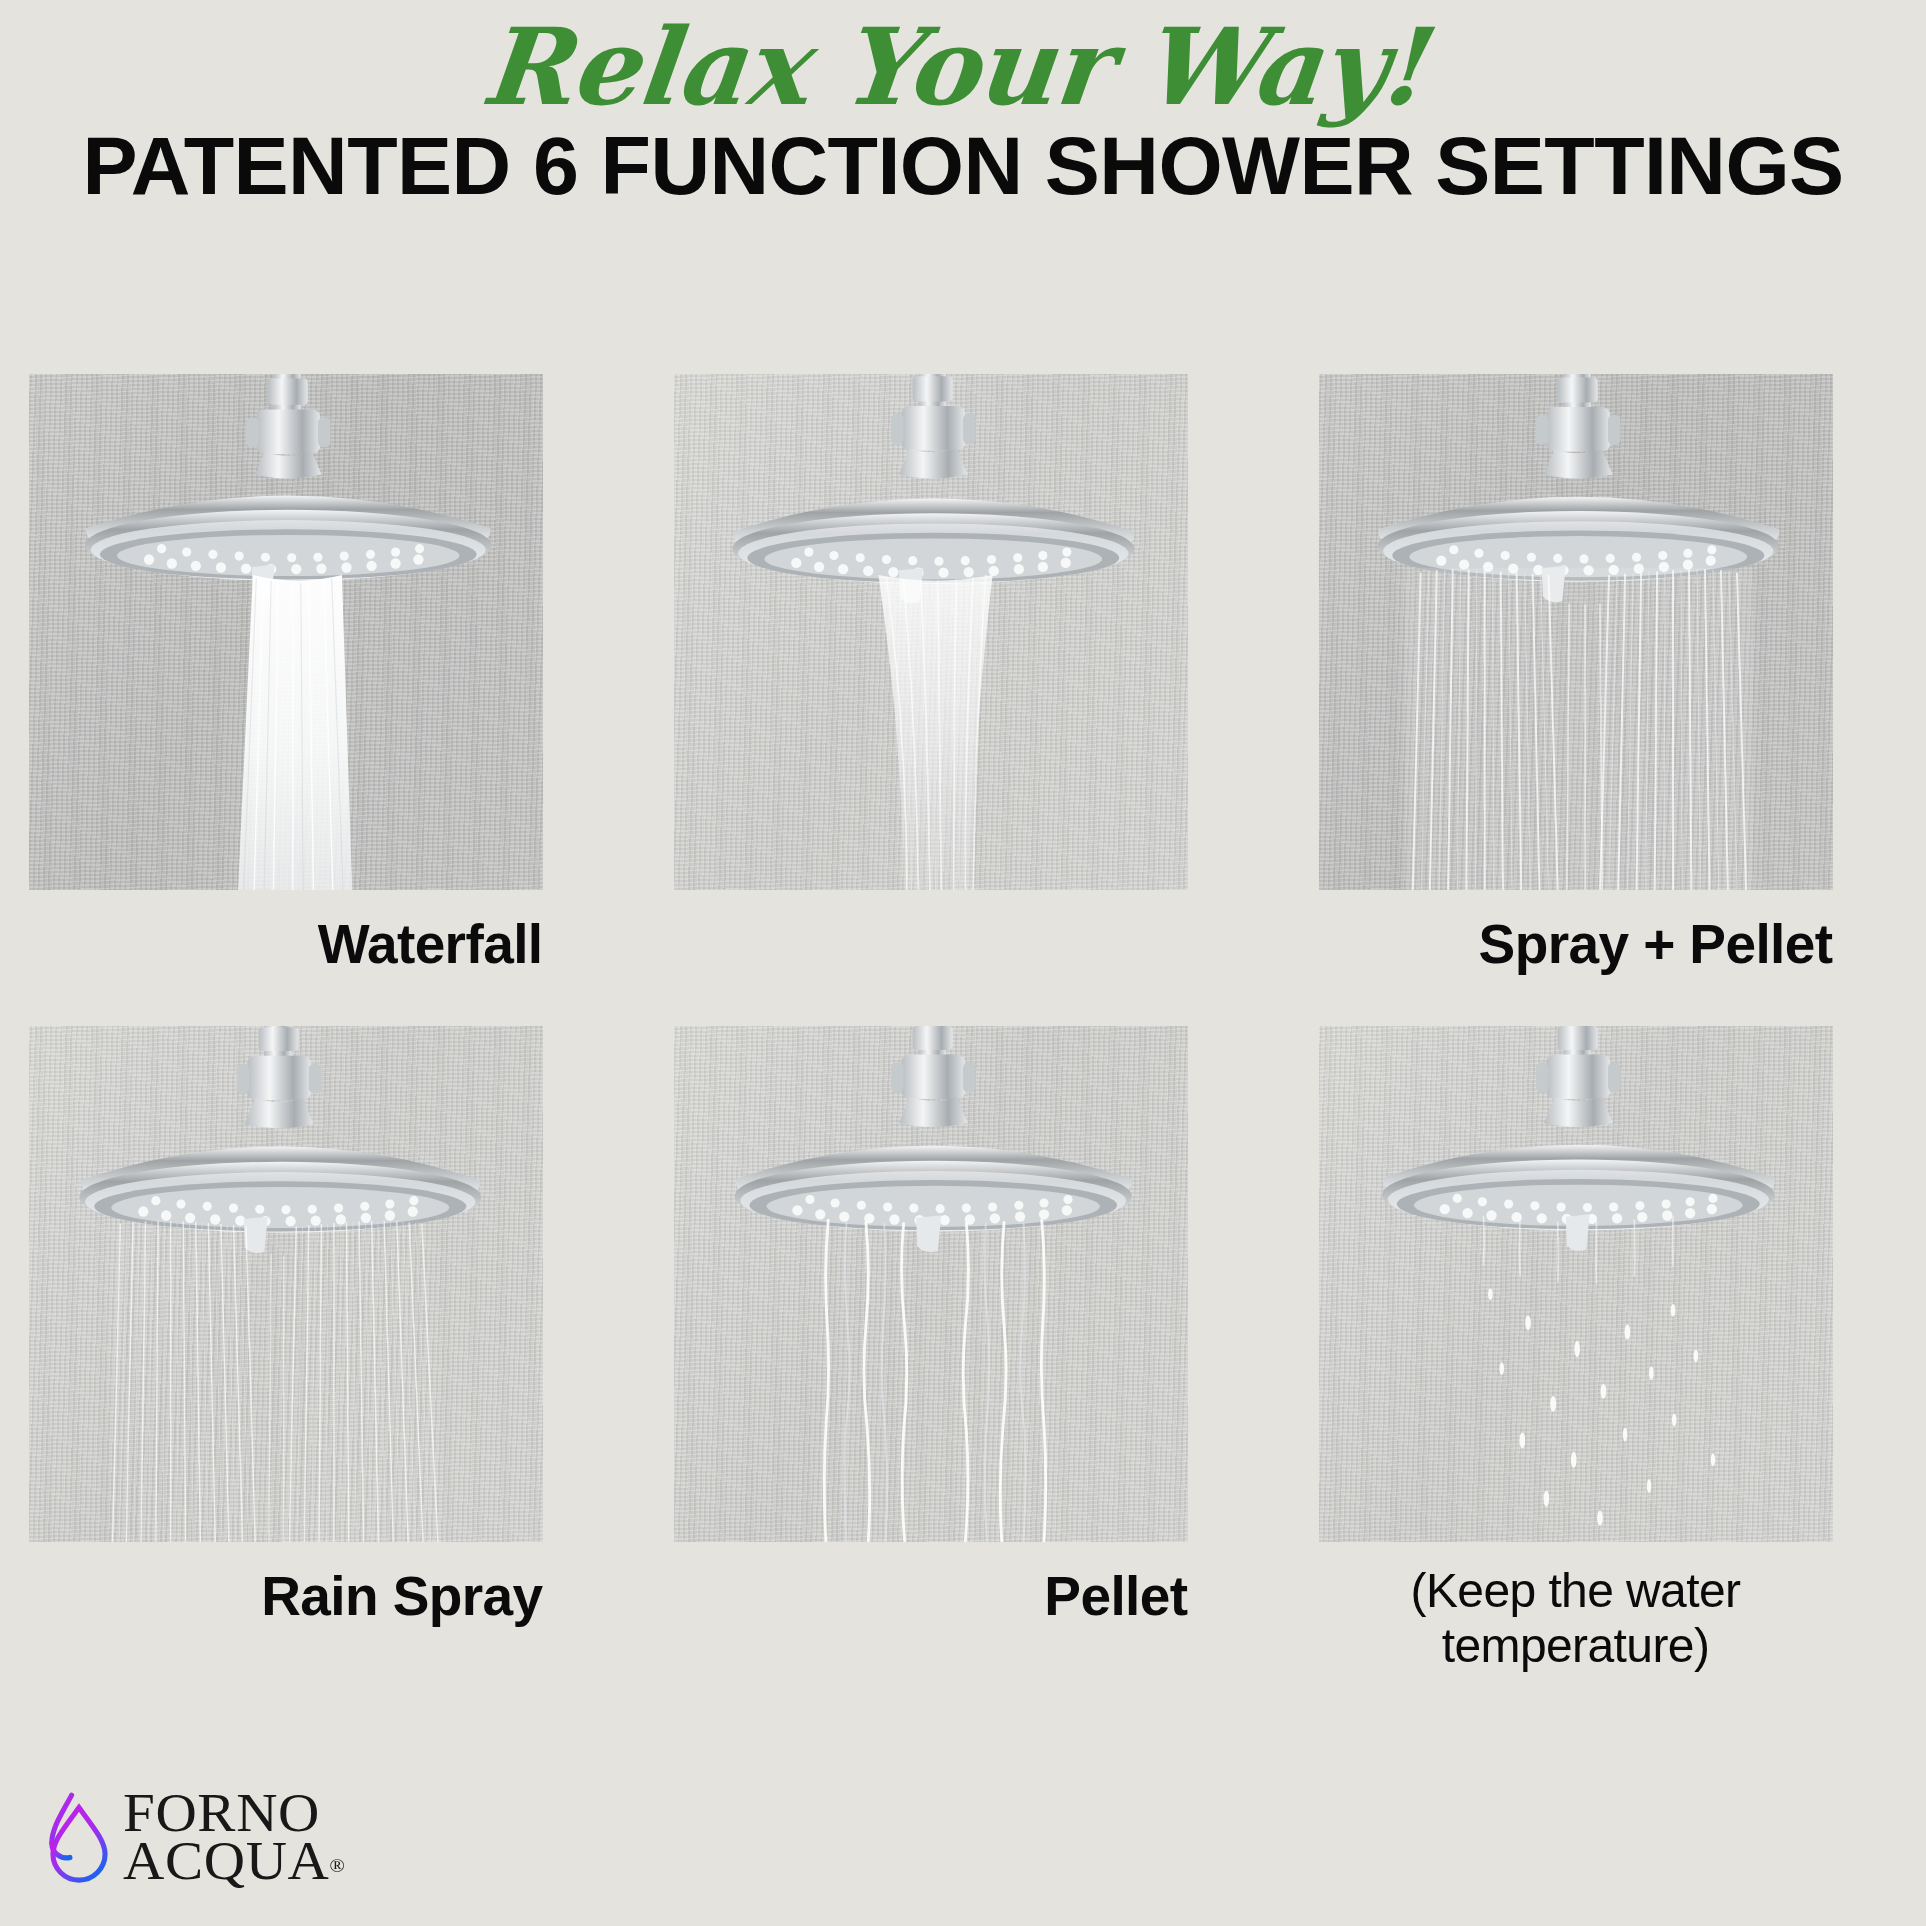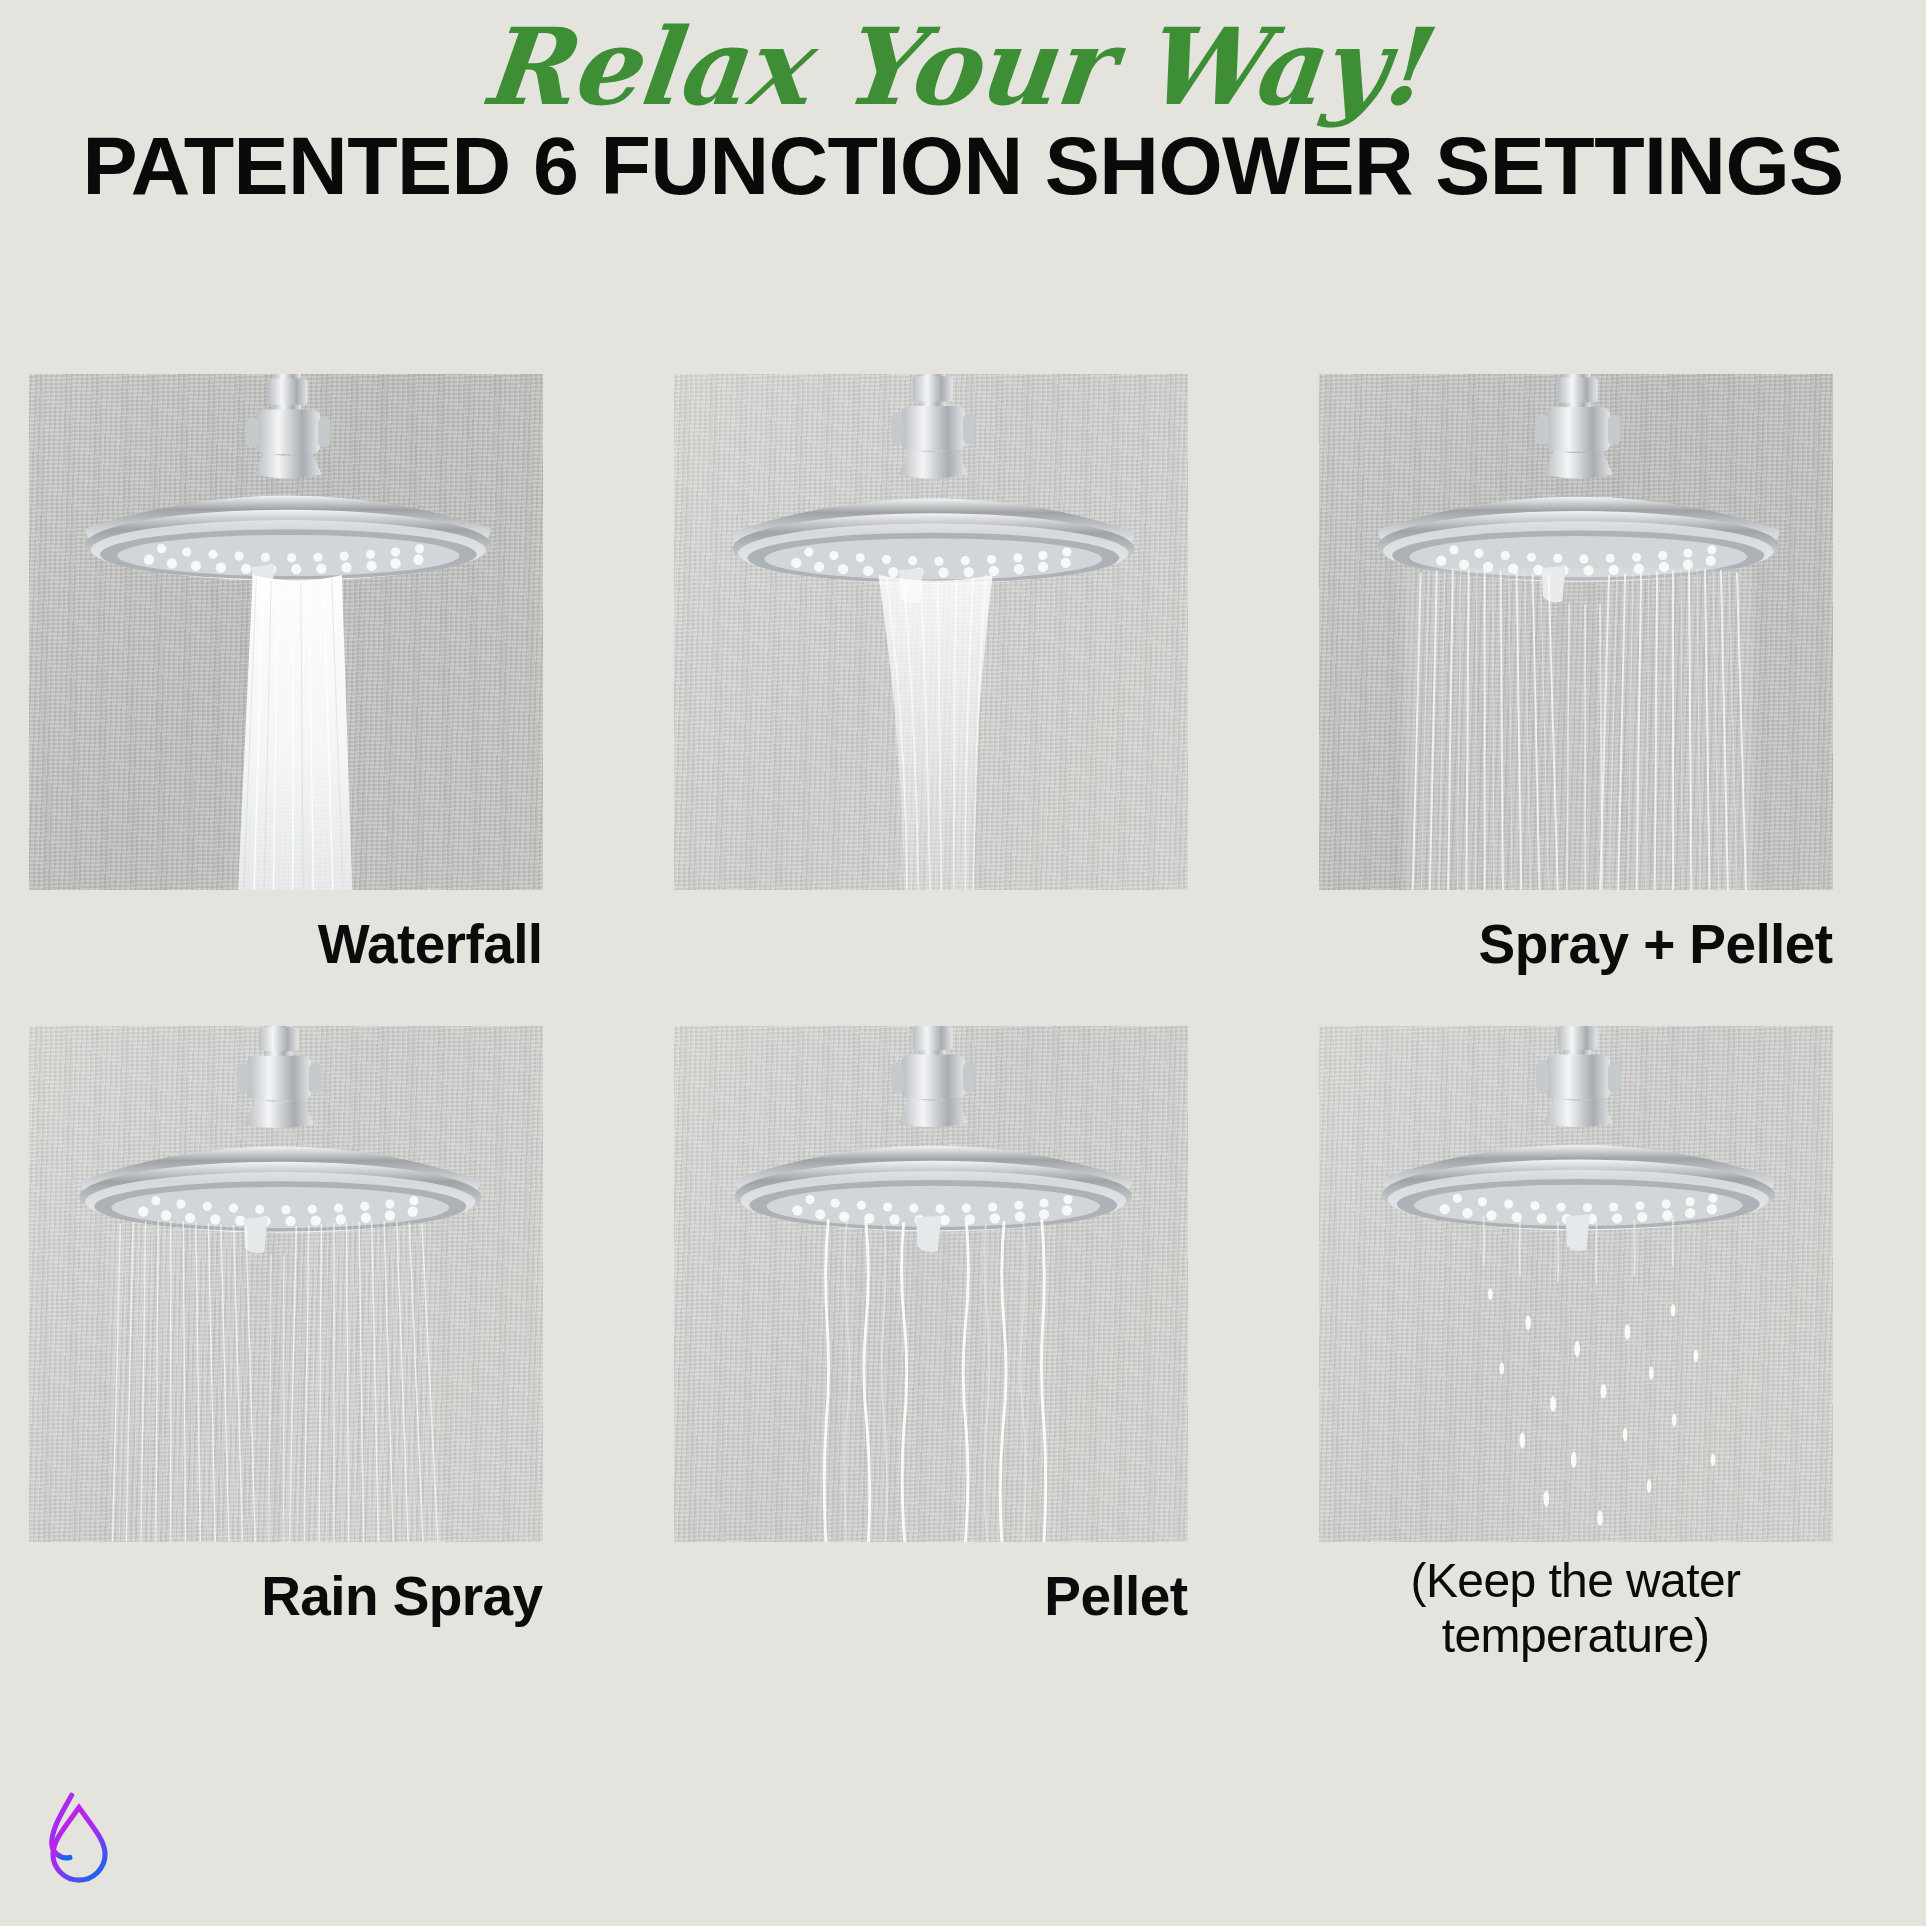--- a/index.html
+++ b/index.html
@@ -76,21 +76,21 @@
     line-height:1.02;
     color:#0B0B0B;
     letter-spacing:-0.6px;
   }
   .subcaption{
     text-align:center;
     font-weight:normal;
     font-size:48px;
     line-height:1.14;
     color:#0B0B0B;
-    margin-top:12px;
+    margin-top:22px;
     letter-spacing:-0.6px;
   }
 
   
   .logo{
     position:absolute;
     left:45px; bottom:41px;
     display:flex; align-items:center; gap:10.3px;
   }
   .logo-drop{ width:68px;height:97px;display:block; }
@@ -664,14 +664,18 @@
       <linearGradient id="dropg" x1="0.15" y1="0" x2="0.8" y2="1">
         <stop offset="0" stop-color="#C41FE8"></stop>
         <stop offset="0.5" stop-color="#A62BEE"></stop>
         <stop offset="1" stop-color="#1565F0"></stop>
       </linearGradient>
     </defs>
     <path d="M60 34 C88 72 106 94 106 116 A46 46 0 0 1 14 116 C14 94 32 72 60 34 Z" fill="none" stroke="url(#dropg)" stroke-width="9" stroke-linecap="round"></path>
     <path d="M47 12 C30 44 12 70 12 96" fill="none" stroke="url(#dropg)" stroke-width="9" stroke-linecap="round"></path>
     <path d="M12 96 A26 26 0 0 0 44 122" fill="none" stroke="url(#dropg)" stroke-width="9" stroke-linecap="round"></path>
   </svg>
+  <div class="logo-words">
+    <div class="logo-line">FORNO</div>
+    <div class="logo-line"><span>ACQUA</span><span class="reg">®</span></div>
+  </div>
 </div>
 
 
 </body></html>

